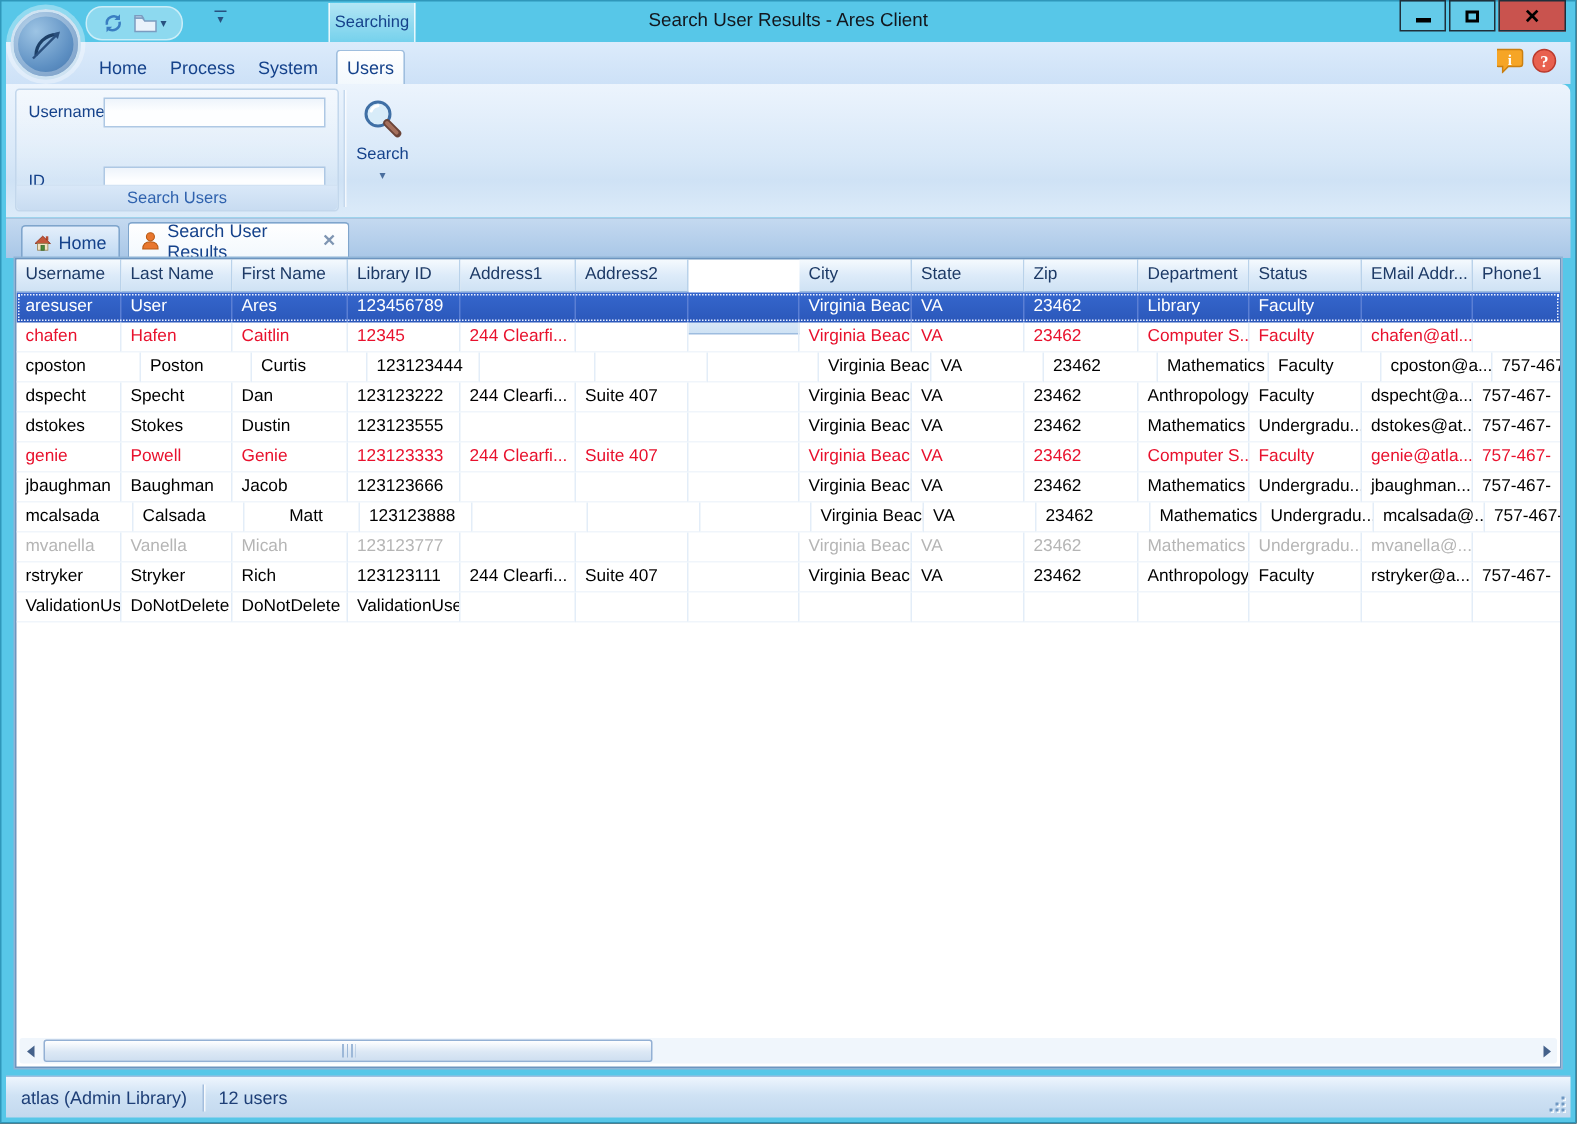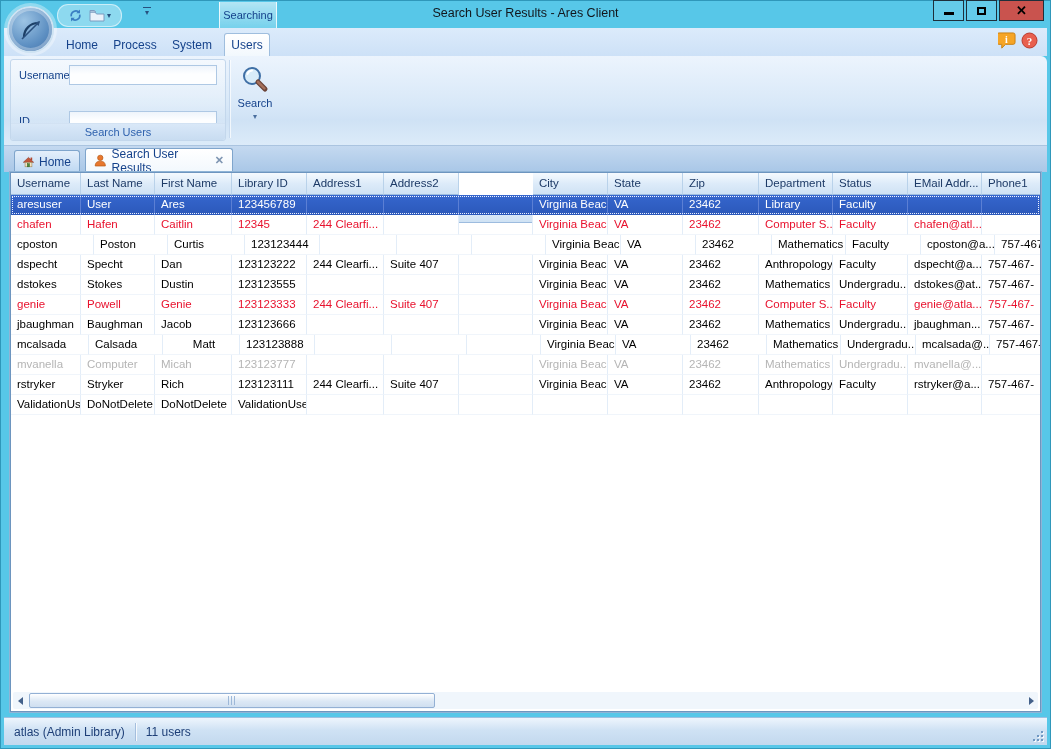--- a/index.html
+++ b/index.html
@@ -393,21 +393,21 @@
           <div class="gcell" style="width: 75px;">Virginia Beach</div>
           <div class="gcell" style="width: 75px;">VA</div>
           <div class="gcell" style="width: 76px;">23462</div>
           <div class="gcell" style="width: 74px;">Mathematics</div>
           <div class="gcell" style="width: 75px;">Undergradu...</div>
           <div class="gcell" style="width: 74px;">mcalsada@...</div>
           <div class="gcell" style="width: 80px;">757-467-</div>
         </div>
         <div class="grow disabled">
           <div class="gcell" style="width: 70px;">mvanella</div>
-          <div class="gcell" style="width: 74px;">Computer</div>
+          <div class="gcell" style="width: 74px;">Vanella</div>
           <div class="gcell" style="width: 77px;">Micah</div>
           <div class="gcell" style="width: 75px;">123123777</div>
           <div class="gcell" style="width: 77px;"></div>
           <div class="gcell" style="width: 75px;"></div>
           <div class="gcell" style="width: 74px;"></div>
           <div class="gcell" style="width: 75px;">Virginia Beach</div>
           <div class="gcell" style="width: 75px;">VA</div>
           <div class="gcell" style="width: 76px;">23462</div>
           <div class="gcell" style="width: 74px;">Mathematics</div>
           <div class="gcell" style="width: 75px;">Undergradu...</div>
@@ -456,21 +456,21 @@
         </div>
       <div class="sarrow right">
           <span class="tri-r"></span>
         </div>
     </div>
   </div>
 
   <div class="statusbar">
     <span class="spane">atlas (Admin Library)</span>
     <span class="ssep"></span>
-    <span class="spane">11 users</span>
+    <span class="spane">12 users</span>
     <span class="sizegrip">
       <i style="right:0;bottom:0;"></i>
         <i style="right:4px;bottom:0;"></i>
         <i style="right:8px;bottom:0;"></i>
       <i style="right:0;bottom:4px;"></i>
         <i style="right:4px;bottom:4px;"></i>
         <i style="right:0;bottom:8px;"></i>
     </span>
   </div>
 

